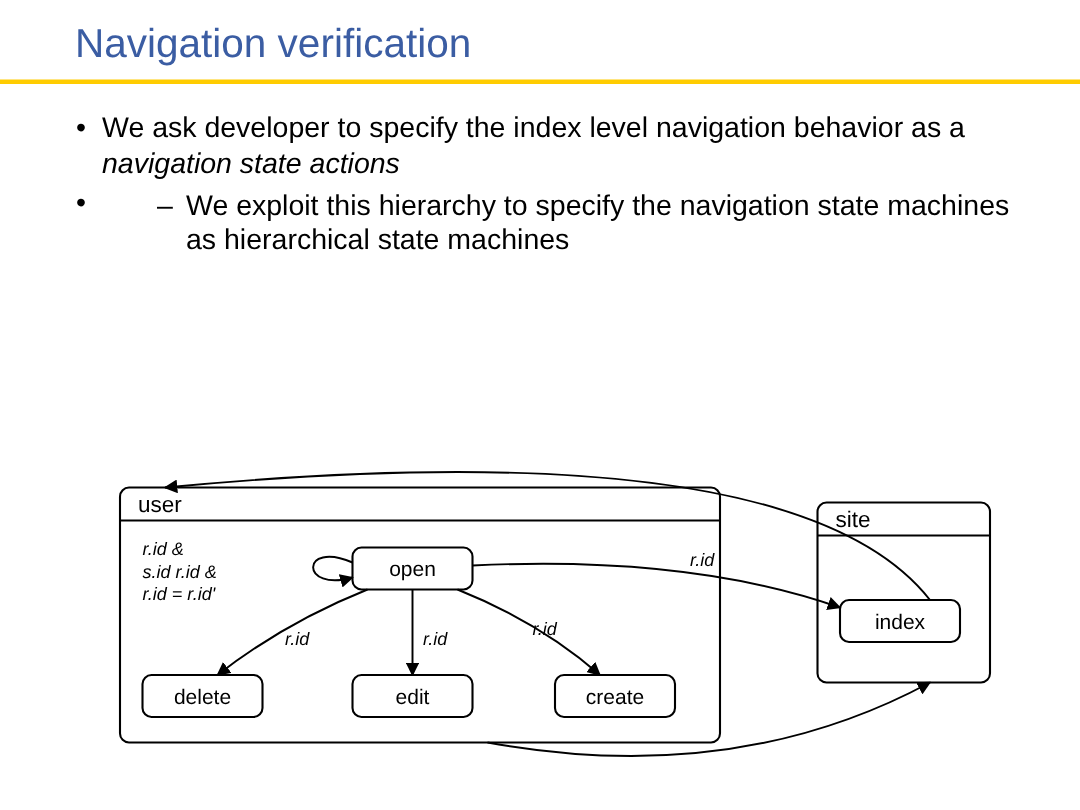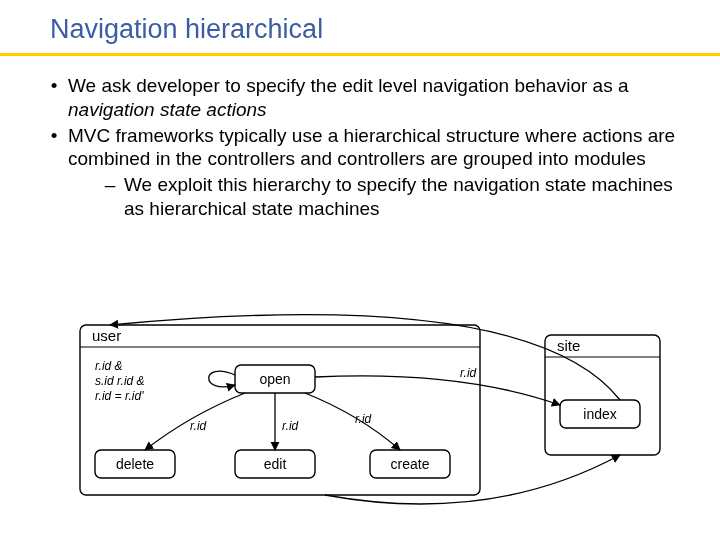--- a/index.html
+++ b/index.html
@@ -53,34 +53,33 @@
     position: absolute;
     left: 60px;
     top: 305px;
     width: 610px;
     height: 210px;
   }
 </style>
 </head>
 <body>
 
-<div class="title">Navigation hierarchical</div>
+<div class="title">Navigation verification</div>
 <div class="divider"></div>
 
 <div class="content">
   <div class="bullet">
     <div class="bullet-mark">•</div>
     <div class="bullet-text">
-      <span>We ask developer to specify the edit level navigation behavior as a </span><span class="italic">navigation state actions</span>
+      <span>We ask developer to specify the index level navigation behavior as a </span><span class="italic">navigation state actions</span>
     </div>
   </div>
   <div class="bullet">
     <div class="bullet-mark">•</div>
     <div class="bullet-text">
-      <span>MVC frameworks typically use a hierarchical structure where actions are combined in the controllers and controllers are grouped into modules</span>
       <div class="sub-bullet">
         <div class="sub-mark">–</div>
         <div>We exploit this hierarchy to specify the navigation state machines as hierarchical state machines</div>
       </div>
     </div>
   </div>
 </div>
 
 <svg class="diagram" viewBox="0 0 610 210">
   <defs>

